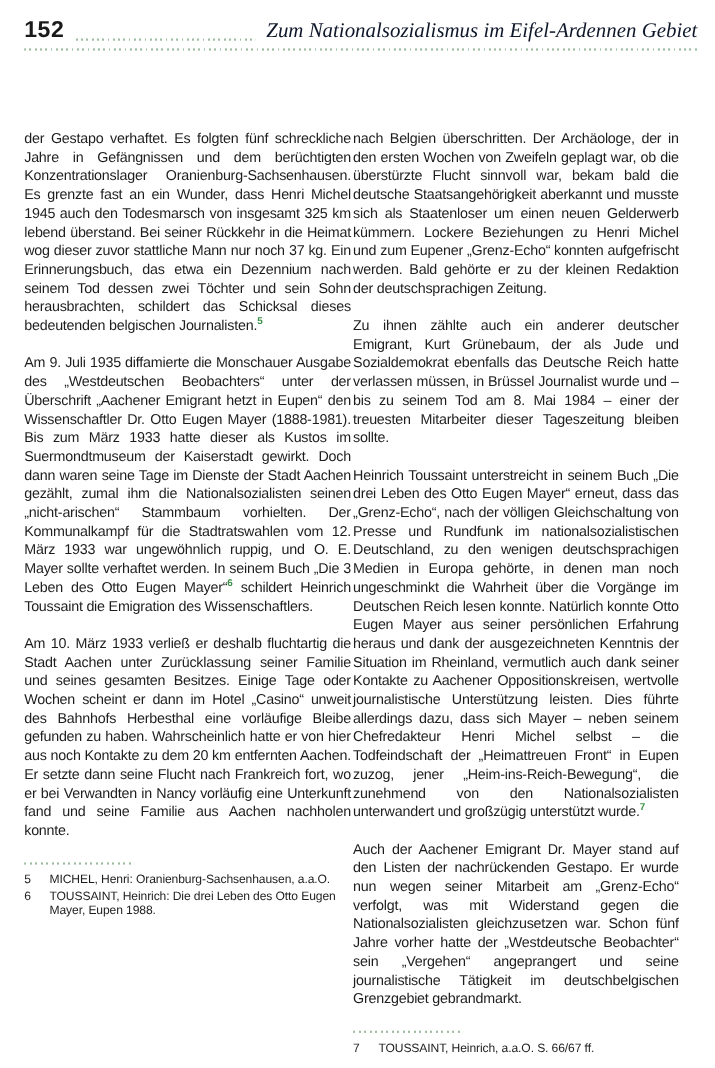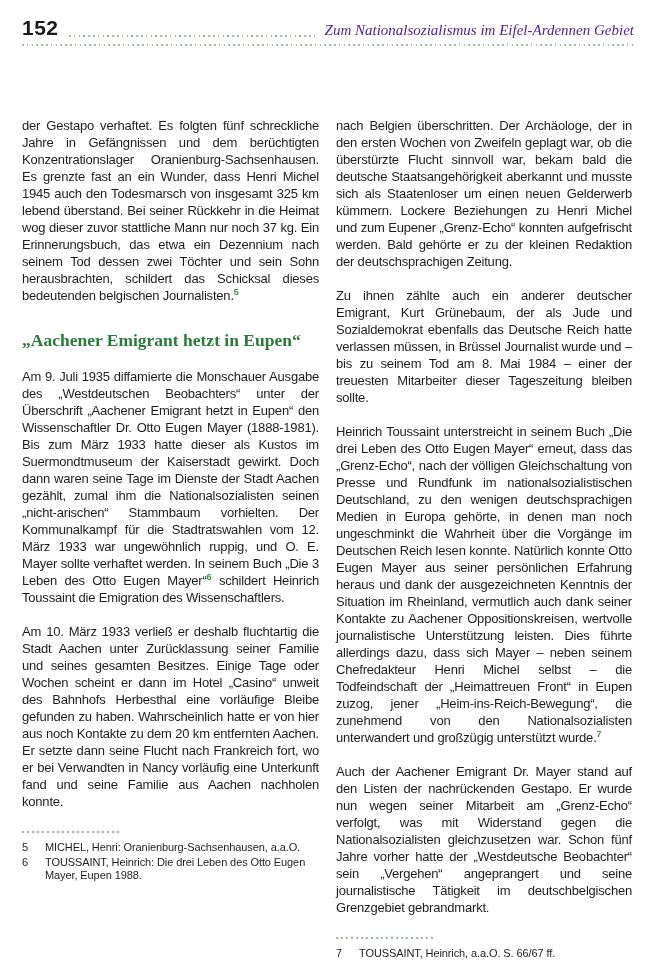--- a/index.html
+++ b/index.html
@@ -34,22 +34,22 @@
   .header-dots-fill {
     flex: 1;
     height: 2px;
     margin: 0 10px 3px 10px;
     align-self: flex-end;
     background-image: repeating-linear-gradient(90deg, #9dbb9f 0 1.6px, transparent 1.6px 4.8px);
   }
   .header-title {
     font-family: "Liberation Serif", serif;
     font-style: italic;
-    font-size: 15px;
-    color: #4c1d95;
+    font-size: 19px;
+    color: #0f172a;
     white-space: nowrap;
   }
   .header-rule {
     margin-top: 4px;
     height: 2px;
     background-image: repeating-linear-gradient(90deg, #9dbb9f 0 1.6px, transparent 1.6px 4.8px);
   }
   
   .col {
     position: absolute;
@@ -57,21 +57,21 @@
     width: 297px;
     font-size: 13px;
     line-height: 17px;
     letter-spacing: -0.2px;
     text-align: justify;
     hyphens: auto;
     margin-top: 20px;
     -webkit-hyphens: auto;
   }
   .col-left  { left: 22px; }
-  .col-right { left: 336px; width: 296px; }
+  .col-right { left: 321px; width: 296px; }
   .col p { margin: 0 0 17px 0; }
   .section-heading {
     font-family: "Liberation Serif", serif;
     font-weight: bold;
     font-size: 17.5px;
     letter-spacing: 0;
     color: #2a7a3a;
     text-align: left;
     margin: 26px 0 18px 0;
     line-height: 20px;
@@ -113,21 +113,20 @@
       <span class="page-number">152</span>
       <span class="header-dots-fill"></span>
       <span class="header-title">Zum Nationalsozialismus im Eifel-Ardennen Gebiet</span>
     </div>
     <div class="header-rule"></div>
   </div>
 
   <div class="col col-left">
     <p><span>der Gestapo verhaftet. Es folgten fünf schreckliche Jahre in Gefängnissen und dem berüchtigten Konzentrationslager Oranienburg-Sachsenhausen. Es grenzte fast an ein Wunder, dass Henri Michel 1945 auch den Todesmarsch von insgesamt 325 km lebend überstand. Bei seiner Rückkehr in die Heimat wog dieser zuvor stattliche Mann nur noch 37 kg. Ein Erinnerungsbuch, das etwa ein Dezennium nach seinem Tod dessen zwei Töchter und sein Sohn herausbrachten, schildert das Schicksal dieses bedeutenden belgischen Journalisten.</span><sup class="fnref">5</sup></p>
 
-    <h2 class="section-heading">„Aachener Emigrant hetzt in Eupen“</h2>
 
     <p><span>Am 9. Juli 1935 diffamierte die Monschauer Ausgabe des „Westdeutschen Beobachters“ unter der Überschrift „Aachener Emigrant hetzt in Eupen“ den Wissenschaftler Dr. Otto Eugen Mayer (1888-1981). Bis zum März 1933 hatte dieser als Kustos im Suermondtmuseum der Kaiserstadt gewirkt. Doch dann waren seine Tage im Dienste der Stadt Aachen gezählt, zumal ihm die Nationalsozialisten seinen „nicht-arischen“ Stammbaum vorhielten. Der Kommunalkampf für die Stadtratswahlen vom 12. März 1933 war ungewöhnlich ruppig, und O. E. Mayer sollte verhaftet werden. In seinem Buch „Die 3 Leben des Otto Eugen Mayer“</span><sup class="fnref">6</sup><span> schildert Heinrich Toussaint die Emigration des Wissenschaftlers.</span></p>
 
     <p>Am 10. März 1933 verließ er deshalb fluchtartig die Stadt Aachen unter Zurücklassung seiner Familie und seines gesamten Besitzes. Einige Tage oder Wochen scheint er dann im Hotel „Casino“ unweit des Bahnhofs Herbesthal eine vorläufige Bleibe gefunden zu haben. Wahrscheinlich hatte er von hier aus noch Kontakte zu dem 20 km entfernten Aachen. Er setzte dann seine Flucht nach Frankreich fort, wo er bei Verwandten in Nancy vorläufig eine Unterkunft fand und seine Familie aus Aachen nachholen konnte.</p>
 
 
     <div class="footnotes">
       <div class="fn-rule"></div>
       <div class="fn-item">
         <span class="fn-num">5</span>

